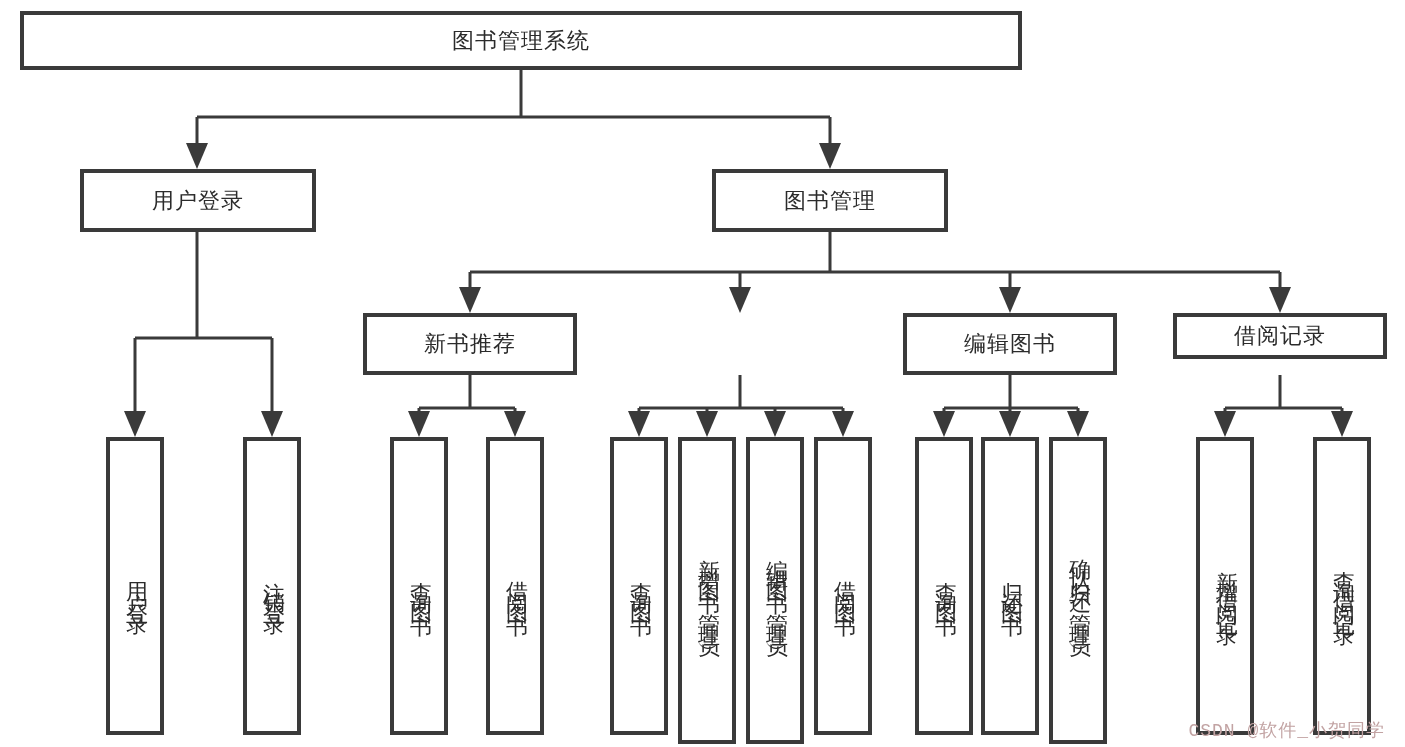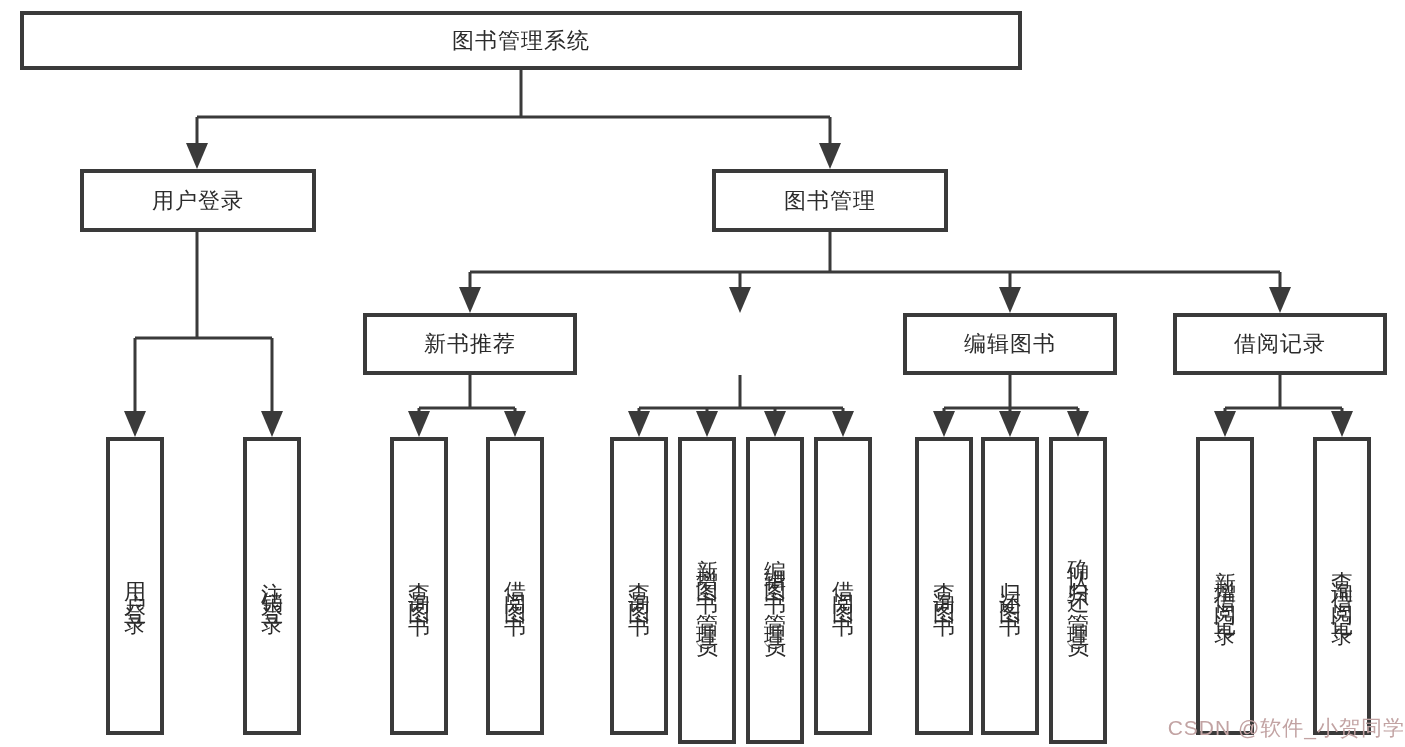--- a/index.html
+++ b/index.html
@@ -1,33 +1,33 @@
 <!DOCTYPE html>
 <html><head>
 <meta charset="utf-8">
 <style>
   html,body{margin:0;padding:0;background:#ffffff;}
   .stage{
     position:relative;width:1405px;height:747px;background:#ffffff;overflow:hidden;
-    font-family:Liberation Sans, sans-serif;color:#2b2b2b;text-align:center;
+    font-family:Liberation Mono, monospace;color:#2b2b2b;text-align:center;
   }
   svg.wires{position:absolute;left:0;top:0;}
   .box{
     position:absolute;background:#ffffff;border:4px solid #3a3a3a;box-sizing:border-box;
   }
   .box.h{display:flex;align-items:center;justify-content:center;}
   .hlabel{font-size:22px;letter-spacing:1px;white-space:nowrap;}
   .vlabel{
     position:absolute;left:50%;top:50%;transform:translate(-50%,-50%);
     writing-mode:vertical-rl;text-orientation:mixed;
     font-size:22px;letter-spacing:11px;white-space:nowrap;
   }
   .watermark{
-    position:absolute;right:0;bottom:5px;
-    font-size:21px;color:#c2a3a3;letter-spacing:1px;white-space:nowrap;
+    position:absolute;right:20px;bottom:5px;
+    font-size:18px;color:#c2a3a3;letter-spacing:1px;white-space:nowrap;
   }
 </style>
 </head>
 <body>
 
 <div class="stage">
 
   <svg class="wires" width="1405" height="747" viewBox="0 0 1405 747">
     <g stroke="#3a3a3a" stroke-width="3" fill="none">
       <path d="M521 70 V117 M197 117 H830 M197 117 V150 M830 117 V150"></path>
@@ -71,21 +71,21 @@
   <div class="box h" style="left:363px;top:313px;width:214px;height:62px">
     <span class="hlabel">新书推荐</span>
   </div>
 
   <div class="box h" style="left:712px;top:169px;width:236px;height:63px">
     <span class="hlabel">图书管理</span>
   </div>
   <div class="box h" style="left:903px;top:313px;width:214px;height:62px">
     <span class="hlabel">编辑图书</span>
   </div>
-  <div class="box h" style="left:1173px;top:313px;width:214px;height:62px">
+  <div class="box h" style="left:1173px;top:313px;width:214px;height:46px">
     <span class="hlabel">借阅记录</span>
   </div>
 
   <div class="box" style="left:106px;top:437px;width:58px;height:298px">
     <span class="vlabel">用户登录</span>
   </div>
   <div class="box" style="left:243px;top:437px;width:58px;height:298px">
     <span class="vlabel">注销登录</span>
   </div>
 

